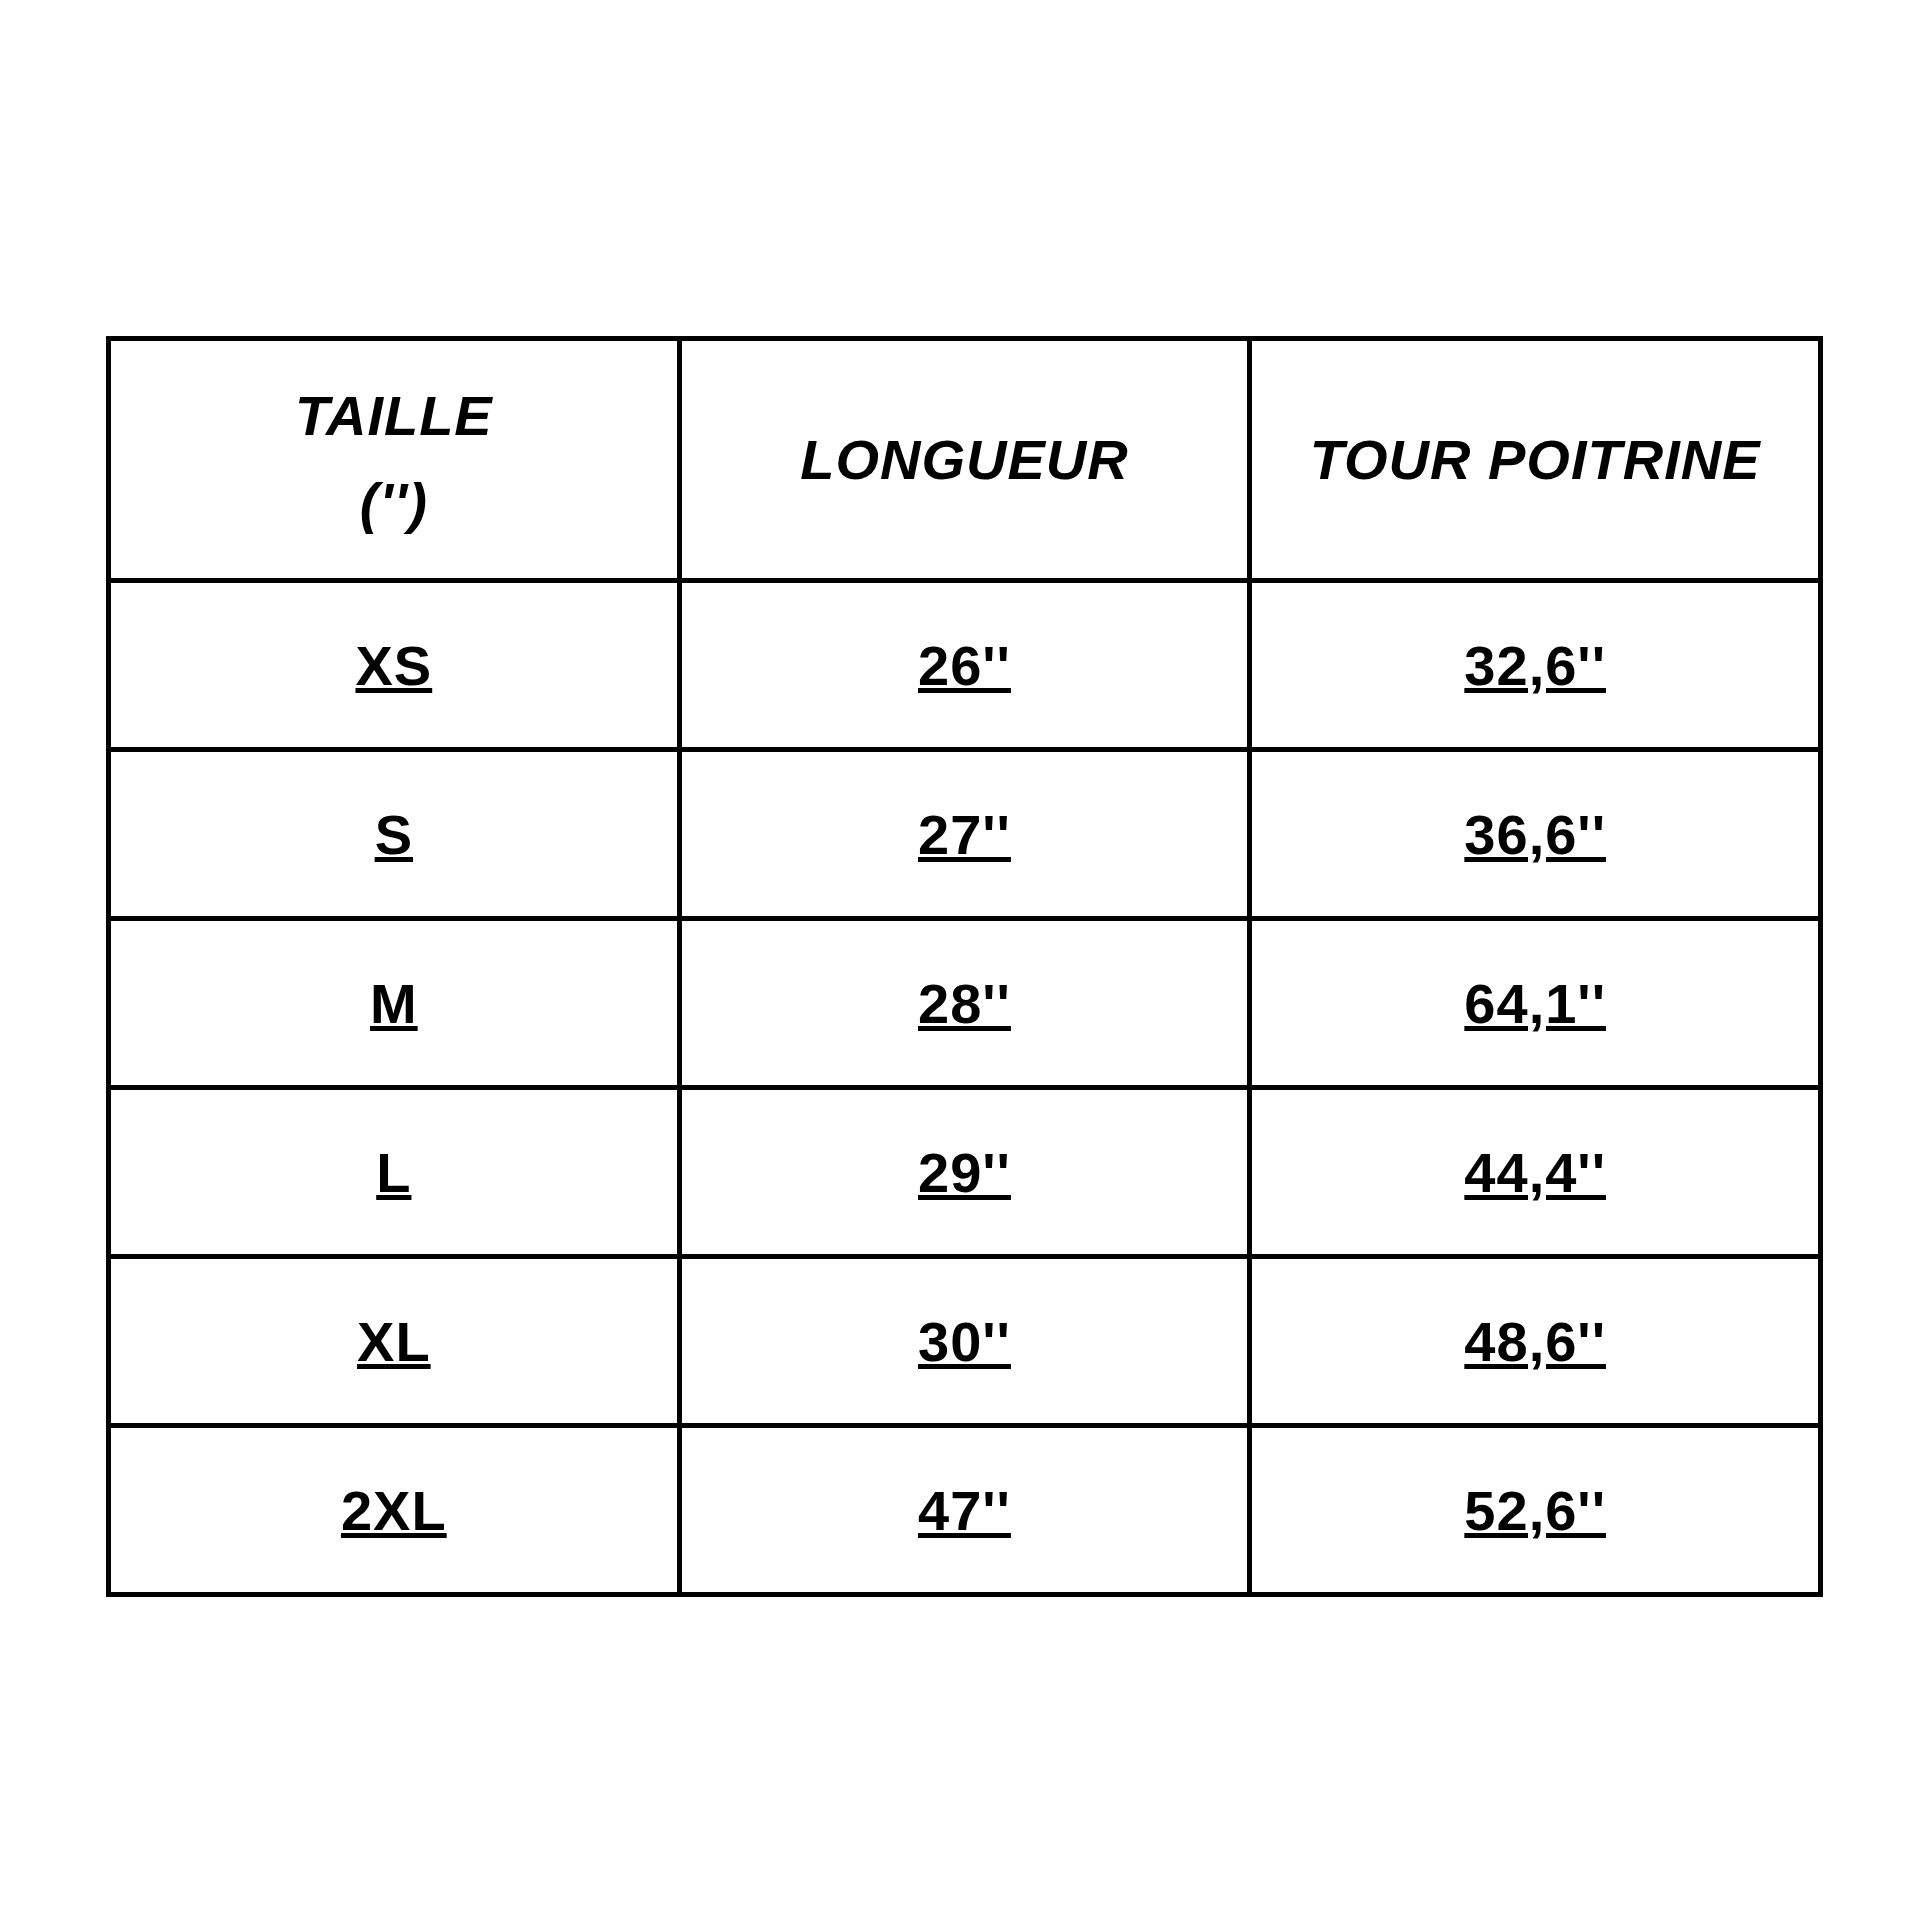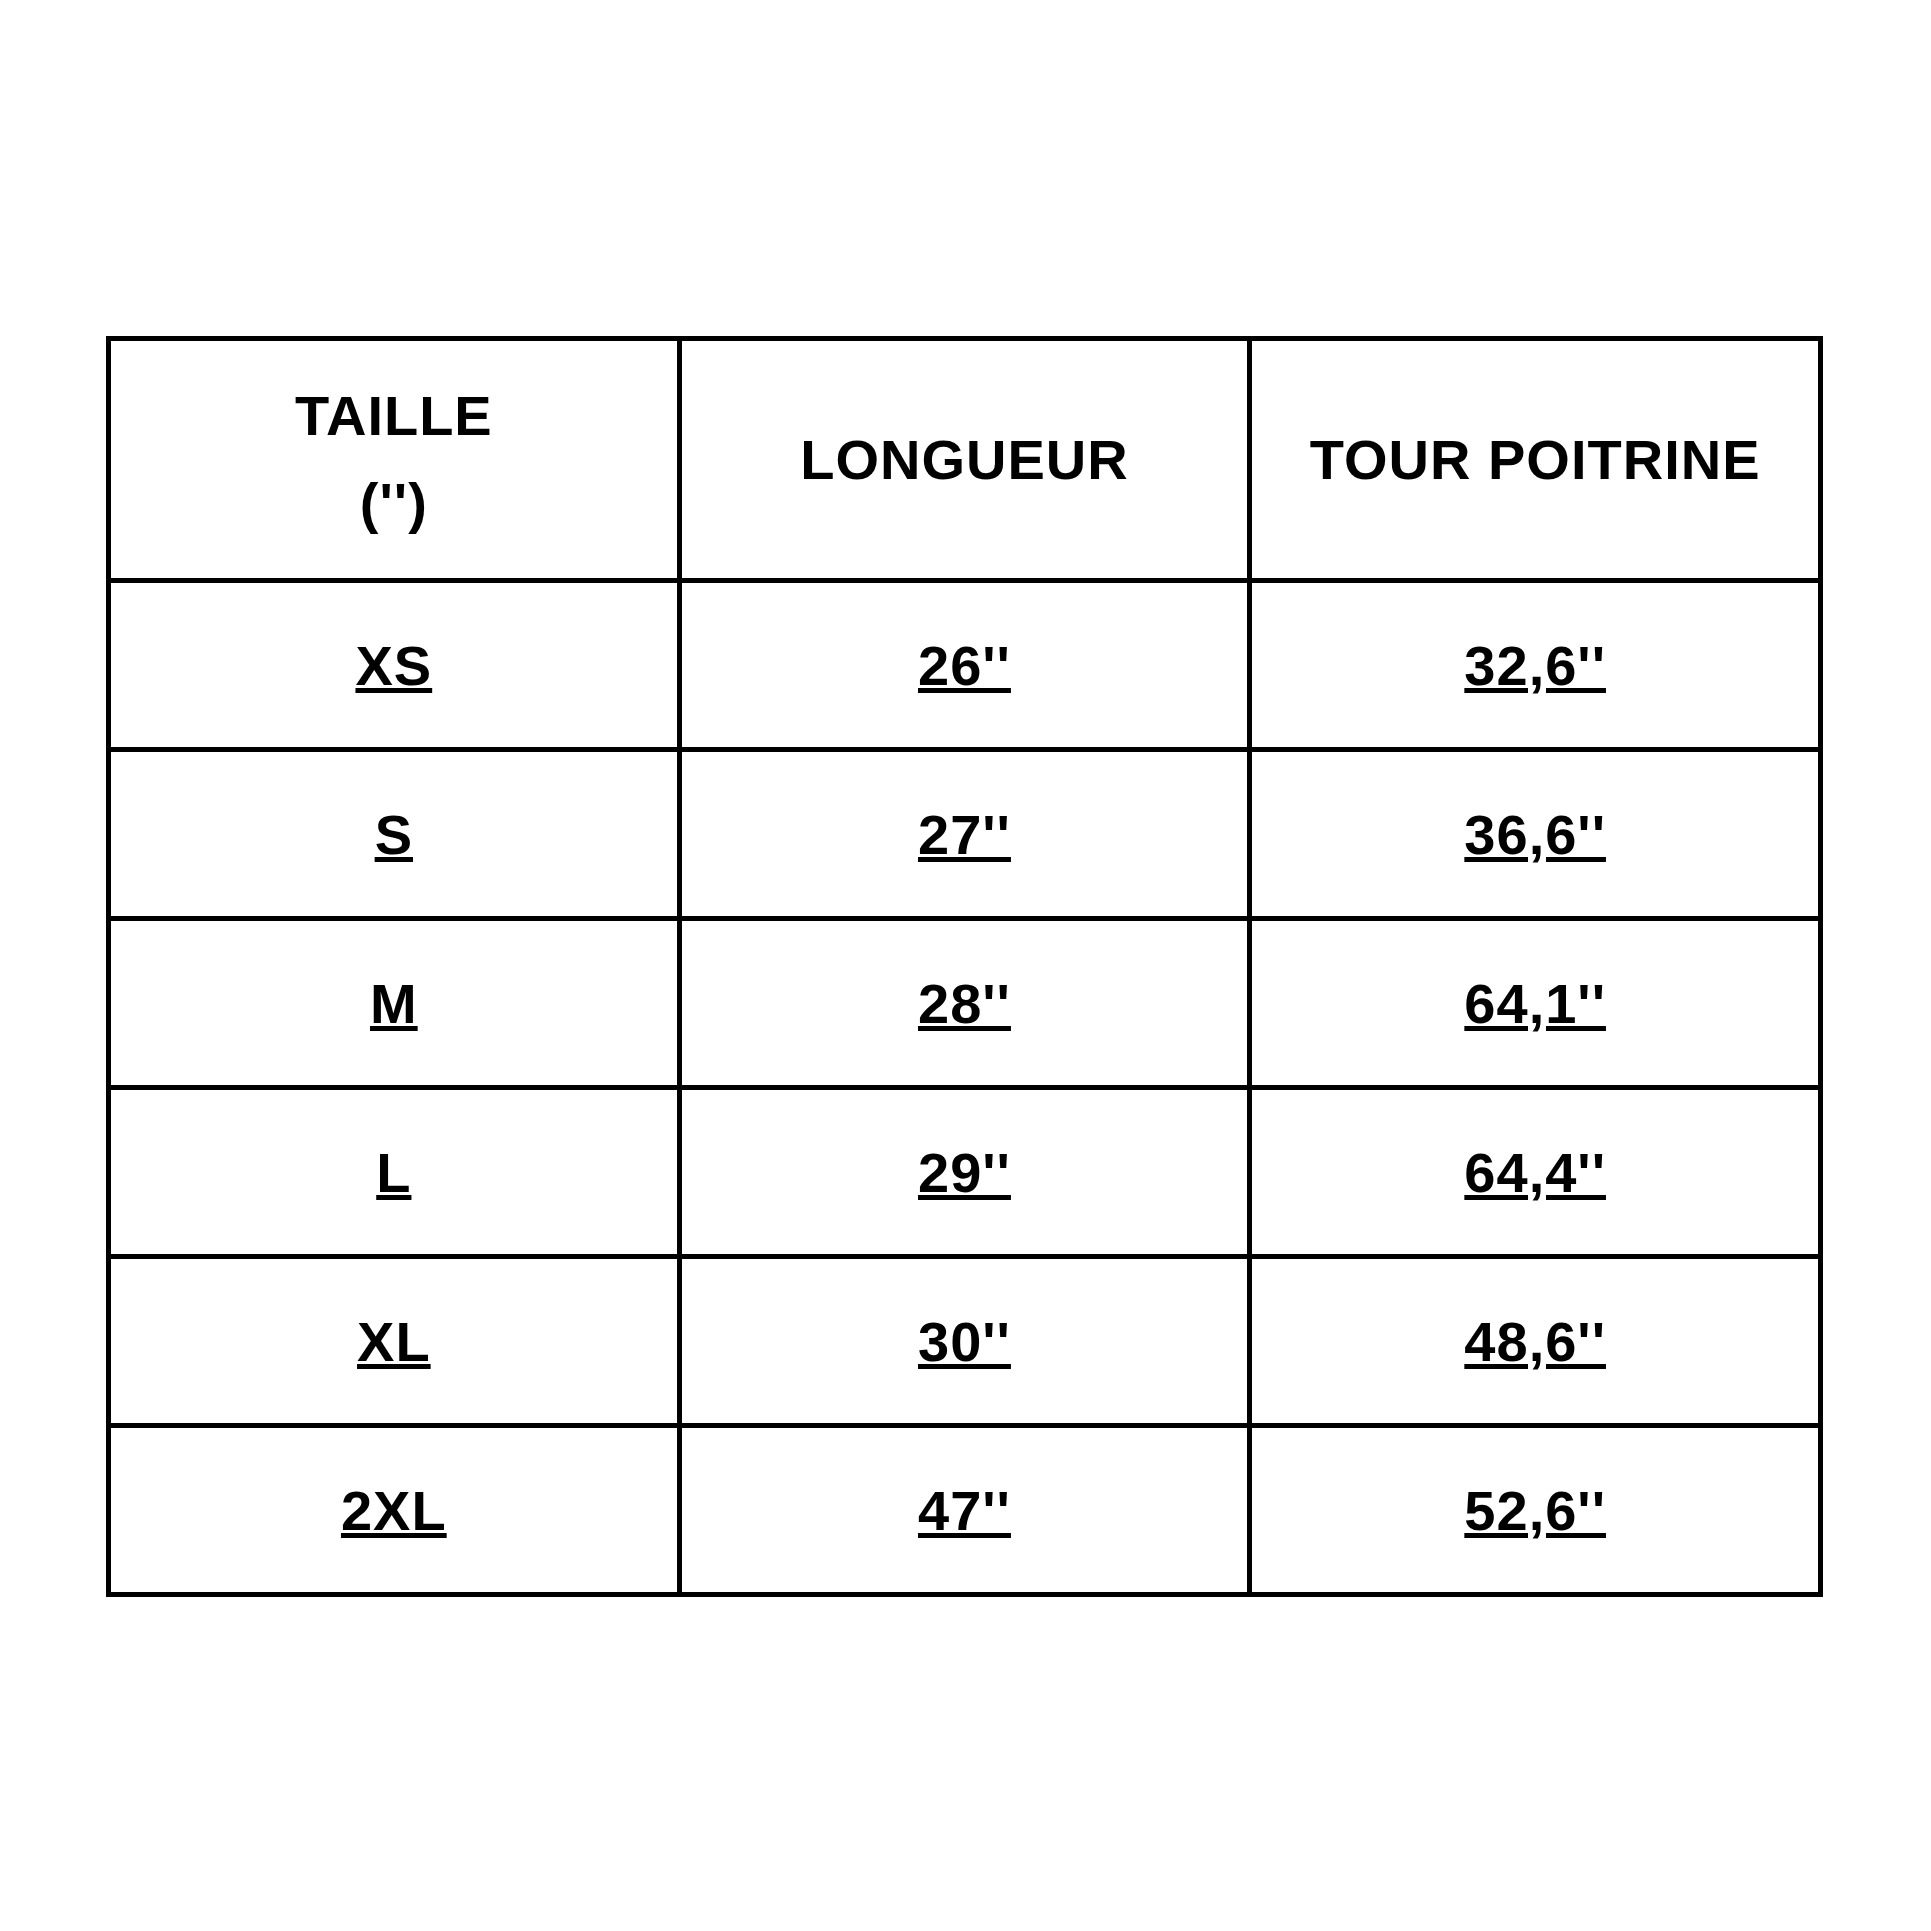--- a/index.html
+++ b/index.html
@@ -28,20 +28,21 @@
     text-align: center;
     vertical-align: middle;
     font-weight: 700;
     color: #000000;
     font-size: 56px;
     letter-spacing: 1px;
     padding: 0;
   }
   .size-table thead tr {
     height: 242px;
+    font-style: italic;
   }
   .size-table tbody tr {
     height: 169px;
     text-decoration: underline;
   }
   .hline {
     display: block;
     line-height: 1.55;
   }
 </style>
@@ -71,21 +72,21 @@
       <td>36,6''</td>
     </tr>
     <tr>
       <td>M</td>
       <td>28''</td>
       <td>64,1''</td>
     </tr>
     <tr>
       <td>L</td>
       <td>29''</td>
-      <td>64,4''</td>
+      <td>44,4''</td>
     </tr>
     <tr>
       <td>XL</td>
       <td>30''</td>
       <td>48,6''</td>
     </tr>
     <tr>
       <td>2XL</td>
       <td>47''</td>
       <td>52,6''</td>

